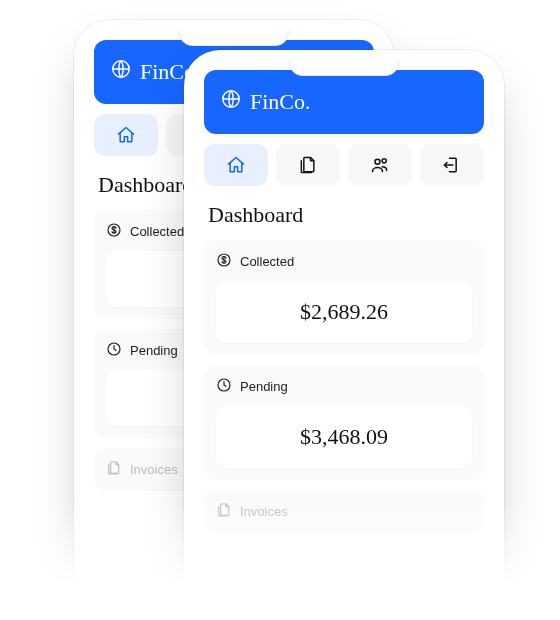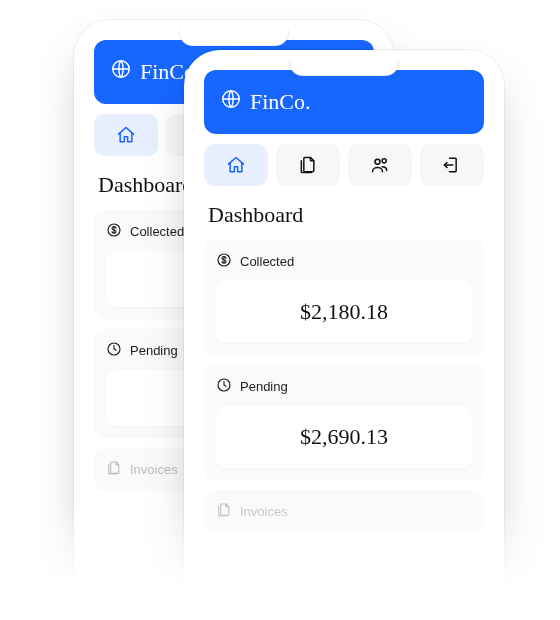--- a/index.html
+++ b/index.html
@@ -286,34 +286,34 @@
         <div class="card">
           <div class="card-head">
             <span>
               <svg width="16" height="16" viewBox="0 0 24 24" fill="none" stroke="#222" stroke-width="1.8" stroke-linecap="round">
                 <circle cx="12" cy="12" r="9"></circle>
                   <path d="M12 7v10M15 9.5c0-1.4-1.3-2.5-3-2.5s-3 1-3 2.3c0 3.7 6 1.7 6 5 0 1.4-1.3 2.5-3 2.5s-3-1.1-3-2.5"></path>
               </svg>
             </span>
             <span>Collected</span>
           </div>
-          <div class="card-value">$2,180.18</div>
+          <div class="card-value">$2,689.26</div>
         </div>
 
         <div class="card">
           <div class="card-head">
             <span>
               <svg width="16" height="16" viewBox="0 0 24 24" fill="none" stroke="#222" stroke-width="1.8" stroke-linecap="round">
                 <circle cx="12" cy="12" r="9"></circle>
                   <path d="M12 7v5l3 2"></path>
               </svg>
             </span>
             <span>Pending</span>
           </div>
-          <div class="card-value">$2,690.13</div>
+          <div class="card-value">$3,468.09</div>
         </div>
 
         <div class="card">
           <div class="card-head muted">
             <span>
               <svg width="16" height="16" viewBox="0 0 24 24" fill="none" stroke="#bdbdbd" stroke-width="1.8" stroke-linecap="round" stroke-linejoin="round">
                 <path d="M8 3h7l4 4v12a1 1 0 0 1-1 1H8a1 1 0 0 1-1-1V4a1 1 0 0 1 1-1z"></path>
                   <path d="M15 3v4h4"></path>
                 <path d="M4 7v13a1 1 0 0 0 1 1h11"></path>
               </svg>

